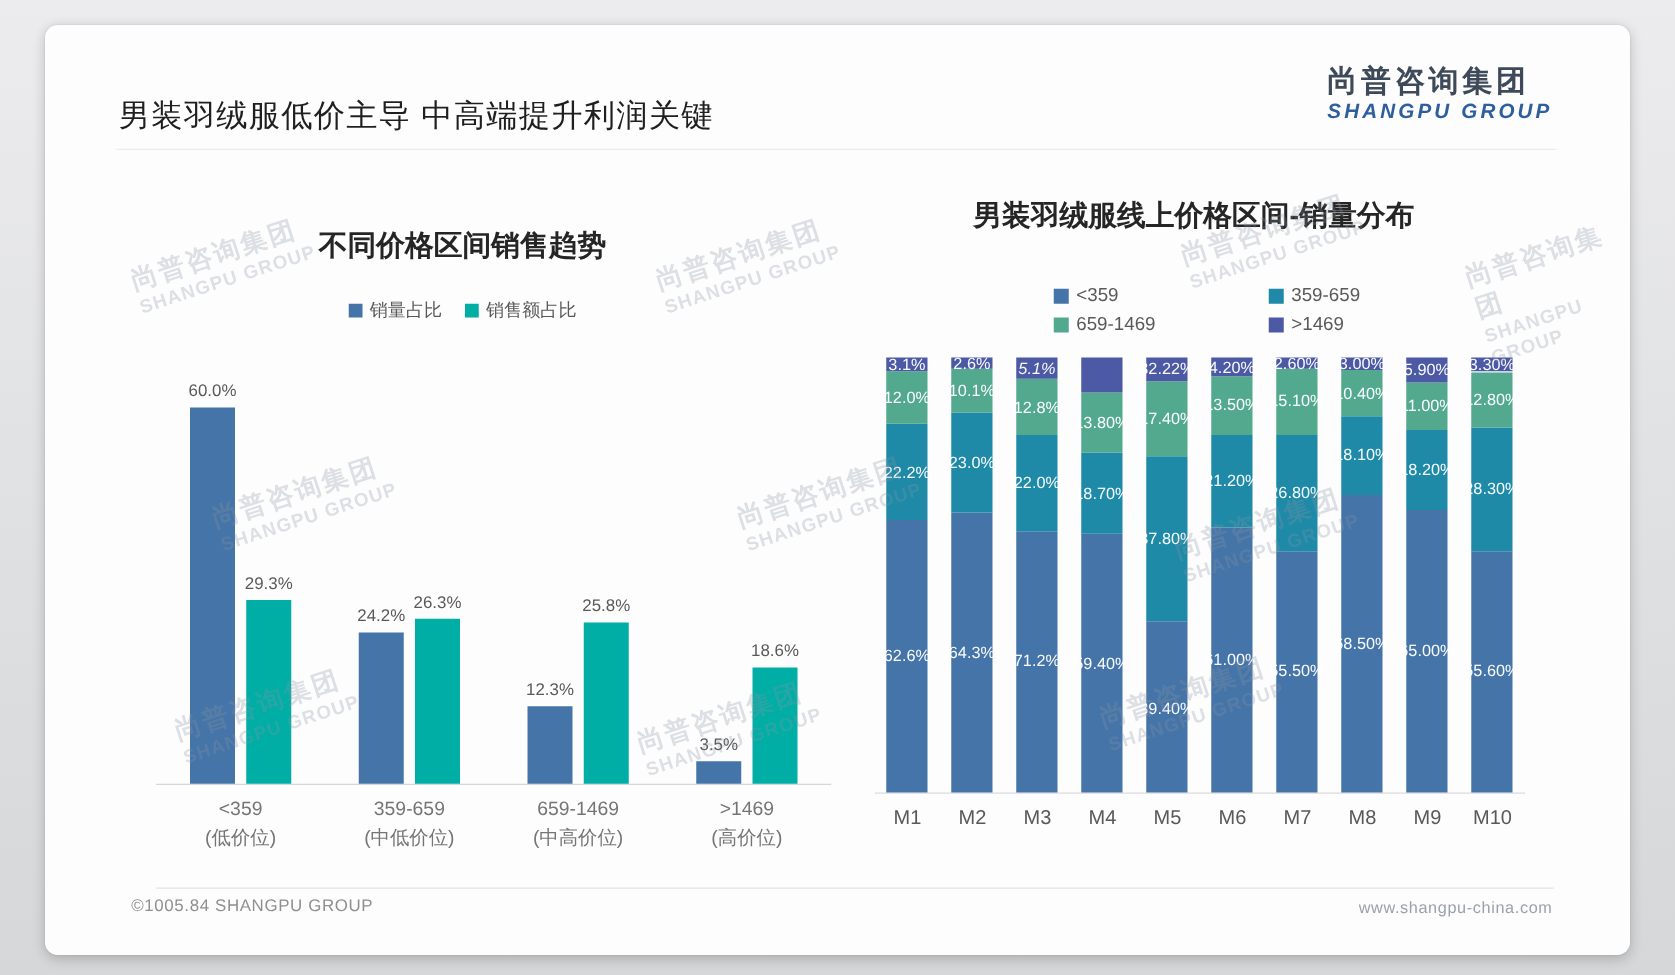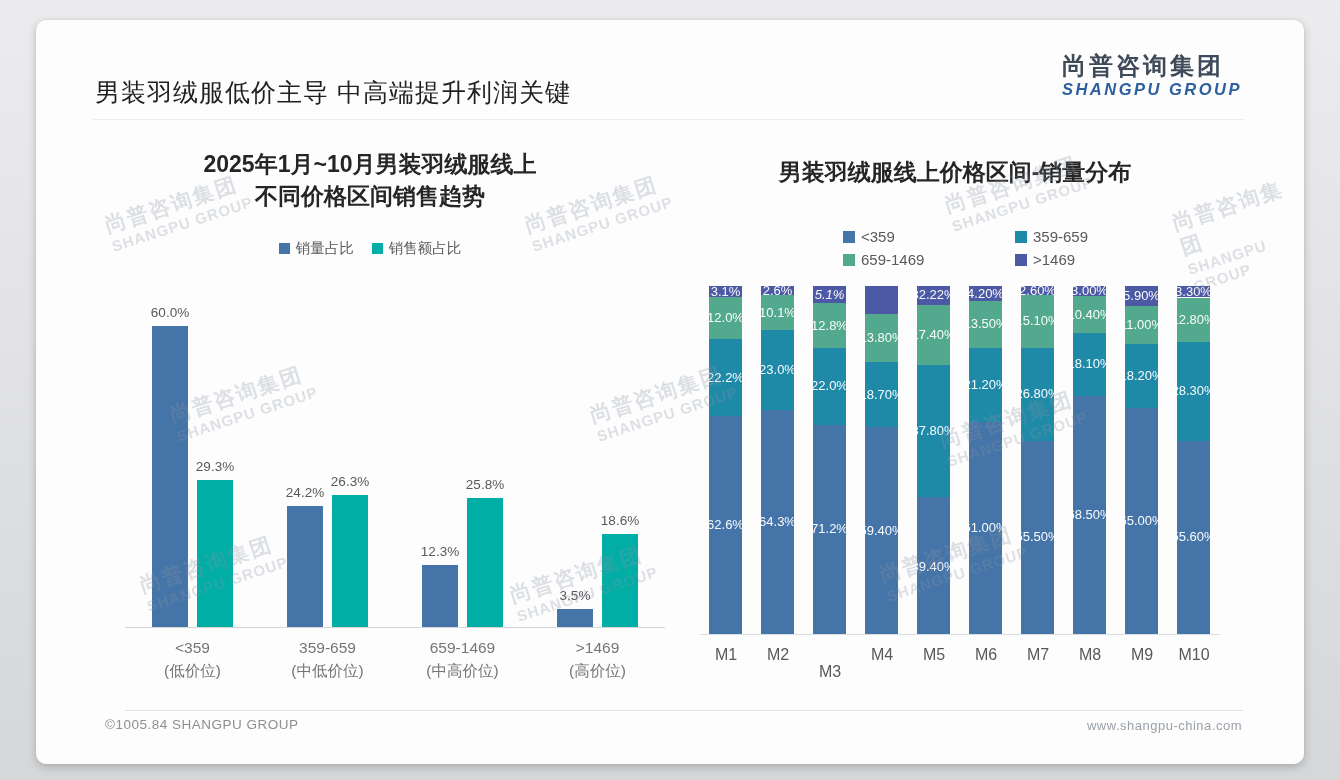--- a/index.html
+++ b/index.html
@@ -56,21 +56,21 @@
 
     <div class="slide-title">男装羽绒服低价主导 中高端提升利润关键</div>
     <div class="title-divider"></div>
 
     <div class="logo">
       <div class="logo-cn">尚普咨询集团</div>
       <div class="logo-en">SHANGPU GROUP</div>
     </div>
 
     <div class="chart-title left-title">
-      <span>2025年1月~10月男装羽绒服线上</span><br>
+      <br>
       <span>不同价格区间销售趋势</span>
     </div>
     <div class="left-legend" id="left-legend">
         <div class="lg-item">
           <div class="lg-sw" style="background: rgb(69, 117, 168);"></div>
           <div class="lg-tx">销量占比</div>
         </div>
         <div class="lg-item">
           <div class="lg-sw" style="background: rgb(0, 174, 166);"></div>
           <div class="lg-tx">销售额占比</div>
@@ -150,21 +150,21 @@
         <div class="seg-lb" style="left: 77.5px; bottom: 336.476px;">2.6%</div>
         <div class="rtick" style="left: 52px;">M2</div>
         <div class="seg" style="left: 113px; bottom: 0px; width: 33px; height: 209.496px; background: rgb(69, 117, 168);"></div>
         <div class="seg-lb" style="left: 129.5px; bottom: 97.748px;">71.2%</div>
         <div class="seg" style="left: 113px; bottom: 209.496px; width: 33px; height: 76.56px; background: rgb(30, 138, 168);"></div>
         <div class="seg-lb" style="left: 129.5px; bottom: 240.776px;">22.0%</div>
         <div class="seg" style="left: 113px; bottom: 286.056px; width: 33px; height: 44.544px; background: rgb(83, 169, 142);"></div>
         <div class="seg-lb" style="left: 129.5px; bottom: 301.328px;">12.8%</div>
         <div class="seg" style="left: 113px; bottom: 330.6px; width: 33px; height: 17.748px; background: rgb(76, 89, 164);"></div>
         <div class="seg-lb" style="left: 129.5px; bottom: 332.474px; font-style: italic;">5.1%</div>
-        <div class="rtick" style="left: 104px; margin-top: 17px;">M3</div>
+        <div class="rtick" style="left: 104px;">M3</div>
         <div class="seg" style="left: 165px; bottom: 0px; width: 33px; height: 206.712px; background: rgb(69, 117, 168);"></div>
         <div class="seg-lb" style="left: 181.5px; bottom: 96.356px;">59.40%</div>
         <div class="seg" style="left: 165px; bottom: 206.712px; width: 33px; height: 65.076px; background: rgb(30, 138, 168);"></div>
         <div class="seg-lb" style="left: 181.5px; bottom: 232.25px; text-align: center;">18.70%</div>
         <div class="seg" style="left: 165px; bottom: 271.788px; width: 33px; height: 48.024px; background: rgb(83, 169, 142);"></div>
         <div class="seg-lb" style="left: 181.5px; bottom: 288.8px;">13.80%</div>
         <div class="seg" style="left: 165px; bottom: 319.812px; width: 33px; height: 27.84px; background: rgb(76, 89, 164);"></div>
         <div class="seg-lb" style="left: 181.5px; bottom: 326.732px; margin-left: 44px;">8.00%</div>
         <div class="rtick" style="left: 156px;">M4</div>
         <div class="seg" style="left: 217px; bottom: 0px; width: 33px; height: 137.112px; background: rgb(69, 117, 168);"></div>

